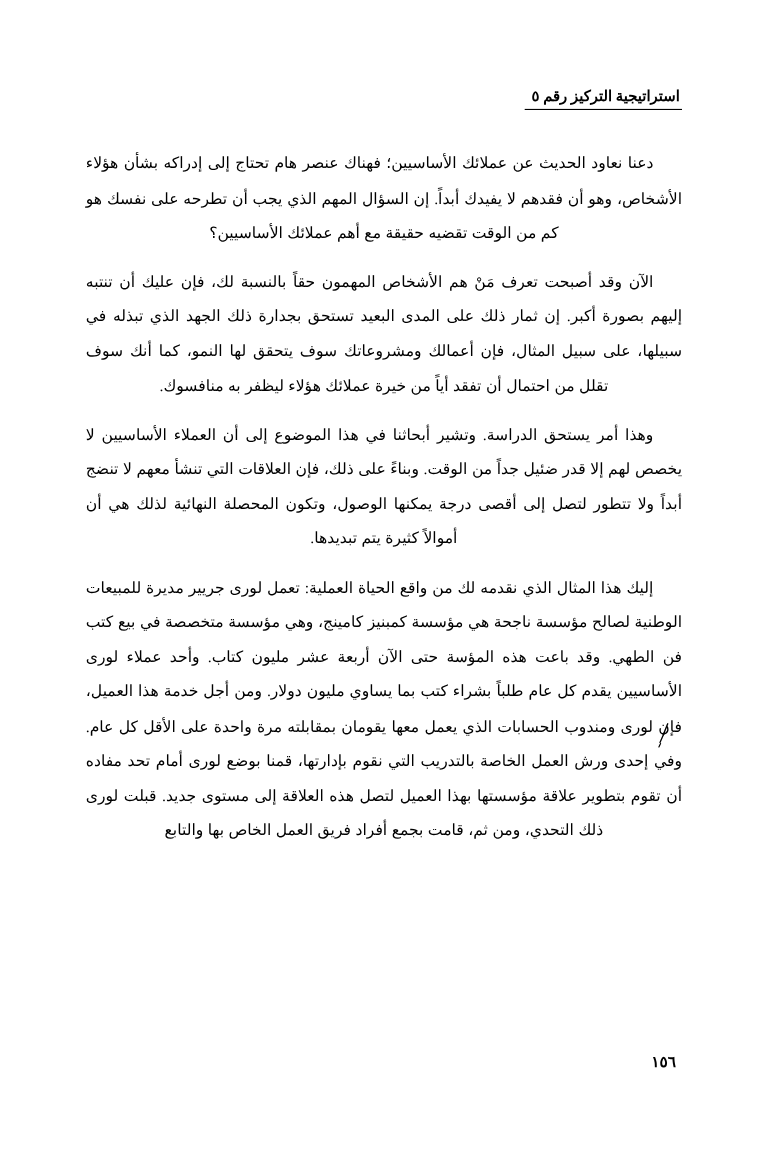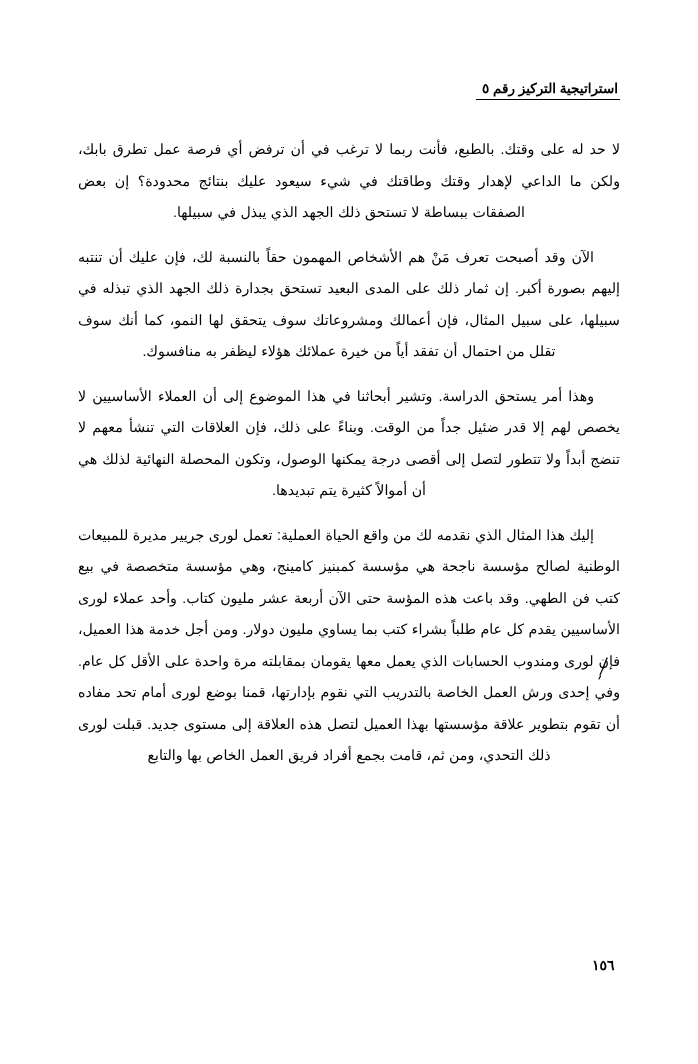--- a/index.html
+++ b/index.html
@@ -9,21 +9,21 @@
     background: #ffffff;
   }
 
   .page {
     position: relative;
     width: 698px;
     height: 1064px;
     background: #ffffff;
     margin: 0 auto;
     overflow: hidden;
-    font-family: Liberation Sans, sans-serif;
+    font-family: Liberation Serif, serif;
     color: #000000;
   }
 
   
   .running-head {
     position: absolute;
     top: 74px;
     left: 78px;
     right: 78px;
     height: 26px;
@@ -120,21 +120,21 @@
 
 <div class="page">
 
   <div class="running-head">
     <div class="running-head-inner">
       <span class="running-head-text">استراتيجية التركيز رقم ٥</span>
     </div>
   </div>
 
   <div class="body-block">
-    <p class="para no-indent">لا حد له على وقتك. بالطبع، فأنت ربما لا ترغب في أن ترفض أي فرصة عمل تطرق بابك، ولكن ما الداعي لإهدار وقتك وطاقتك في شيء سيعود عليك بنتائج محدودة؟ إن بعض الصفقات ببساطة لا تستحق ذلك الجهد الذي يبذل في سبيلها.</p>
+    <p class="para">دعنا نعاود الحديث عن عملائك الأساسيين؛ فهناك عنصر هام تحتاج إلى إدراكه بشأن هؤلاء الأشخاص، وهو أن فقدهم لا يفيدك أبداً. إن السؤال المهم الذي يجب أن تطرحه على نفسك هو كم من الوقت تقضيه حقيقة مع أهم عملائك الأساسيين؟</p>
     <p class="para">الآن وقد أصبحت تعرف مَنْ هم الأشخاص المهمون حقاً بالنسبة لك، فإن عليك أن تنتبه إليهم بصورة أكبر. إن ثمار ذلك على المدى البعيد تستحق بجدارة ذلك الجهد الذي تبذله في سبيلها، على سبيل المثال، فإن أعمالك ومشروعاتك سوف يتحقق لها النمو، كما أنك سوف تقلل من احتمال أن تفقد أياً من خيرة عملائك هؤلاء ليظفر به منافسوك.</p>
     <p class="para">وهذا أمر يستحق الدراسة. وتشير أبحاثنا في هذا الموضوع إلى أن العملاء الأساسيين لا يخصص لهم إلا قدر ضئيل جداً من الوقت. وبناءً على ذلك، فإن العلاقات التي تنشأ معهم لا تنضج أبداً ولا تتطور لتصل إلى أقصى درجة يمكنها الوصول، وتكون المحصلة النهائية لذلك هي أن أموالاً كثيرة يتم تبديدها.</p>
     <p class="para">إليك هذا المثال الذي نقدمه لك من واقع الحياة العملية: تعمل لورى جريير مديرة للمبيعات الوطنية لصالح مؤسسة ناجحة هي مؤسسة كمبنيز كامينج، وهي مؤسسة متخصصة في بيع كتب فن الطهي. وقد باعت هذه المؤسة حتى الآن أربعة عشر مليون كتاب. وأحد عملاء لورى الأساسيين يقدم كل عام طلباً بشراء كتب بما يساوي مليون دولار. ومن أجل خدمة هذا العميل، فإن لورى ومندوب الحسابات الذي يعمل معها يقومان بمقابلته مرة واحدة على الأقل كل عام. وفي إحدى ورش العمل الخاصة بالتدريب التي نقوم بإدارتها، قمنا بوضع لورى أمام تحد مفاده أن تقوم بتطوير علاقة مؤسستها بهذا العميل لتصل هذه العلاقة إلى مستوى جديد. قبلت لورى ذلك التحدي، ومن ثم، قامت بجمع أفراد فريق العمل الخاص بها والتابع</p>
   </div>
 
   <div class="margin-mark">
     <svg width="22" height="30" viewBox="0 0 22 30" xmlns="http://www.w3.org/2000/svg">
       <path d="M15 3 L11 13" stroke="#000" stroke-width="1.3" fill="none" stroke-linecap="round"></path>
       <path d="M12 11 L8 20" stroke="#000" stroke-width="1.2" fill="none" stroke-linecap="round"></path>
       <path d="M8.5 21 L7 24" stroke="#000" stroke-width="1.1" fill="none" stroke-linecap="round"></path>

